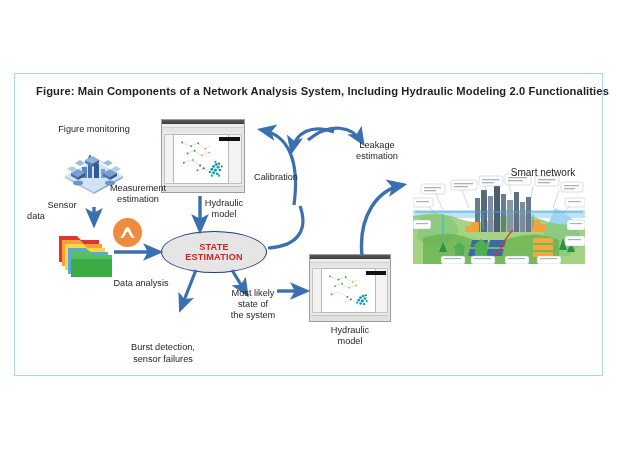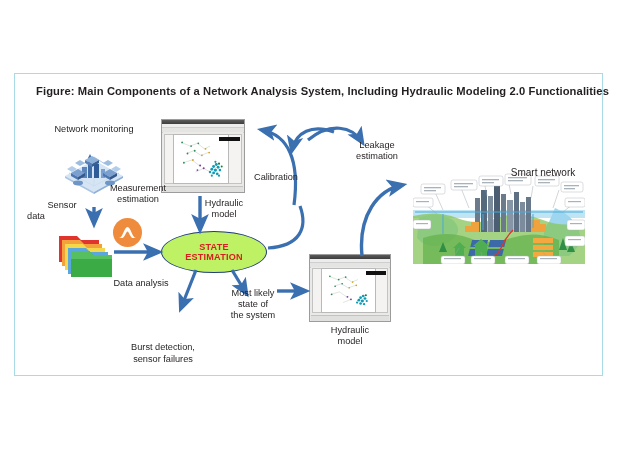--- a/index.html
+++ b/index.html
@@ -33,21 +33,21 @@
   
   .uncert{
     position:absolute;left:113px;top:218px;width:29px;height:29px;border-radius:50%;
     background:#ef8b3c;
   }
   .uncert svg{position:absolute;left:0;top:0;}
 
   
   .se-oval{
     position:absolute;left:161px;top:231px;width:104px;height:40px;
-    border:1.9px solid #1f3d7a;border-radius:50%;background:#bef264;
+    border:1.9px solid #1f3d7a;border-radius:50%;background:#e5e5e5;
     display:flex;flex-direction:column;align-items:center;justify-content:center;
   }
   .se-oval span{
     display:block;color:#d81e20;font-weight:bold;font-size:9.1px;line-height:10.4px;
     letter-spacing:.2px;
   }
 
   
   .appwin{position:absolute;background:#e8e8e6;border:1px solid #9c9c9c;box-sizing:border-box;}
   .appwin .tbar{height:4px;background:linear-gradient(180deg,#5b5b5b,#3d3d3d);}
@@ -377,21 +377,21 @@
       <path d="M308 140 C330 122 352 126 362 142" stroke-width="3.2"></path>
 
       <path d="M362 256 C358 215 378 190 402 185" stroke-width="3.4"></path>
     </g>
     <g stroke="#3a6fb0" fill="none">
 
       <path d="M268 248 C300 246 308 228 300 206" stroke-width="3.2"></path>
     </g>
   </svg>
 
-  <div class="lbl" style="left:34px;top:124px;width:120px;">Network monitoring</div>
+  <div class="lbl" style="left:34px;top:124px;width:120px;">Figure monitoring</div>
 
   <div class="lbl" style="left:28px;top:200px;width:44px;margin-left:12px;">Sensor</div>
   <div class="lbl" style="left:14px;top:211px;width:44px;">data</div>
 
   <div class="lbl" style="left:96px;top:183px;width:84px;">Measurement</div>
   <div class="lbl" style="left:96px;top:194px;width:84px;">estimation</div>
 
   <div class="lbl" style="left:194px;top:198px;width:60px;">Hydraulic</div>
   <div class="lbl" style="left:194px;top:209px;width:60px;">model</div>
 

